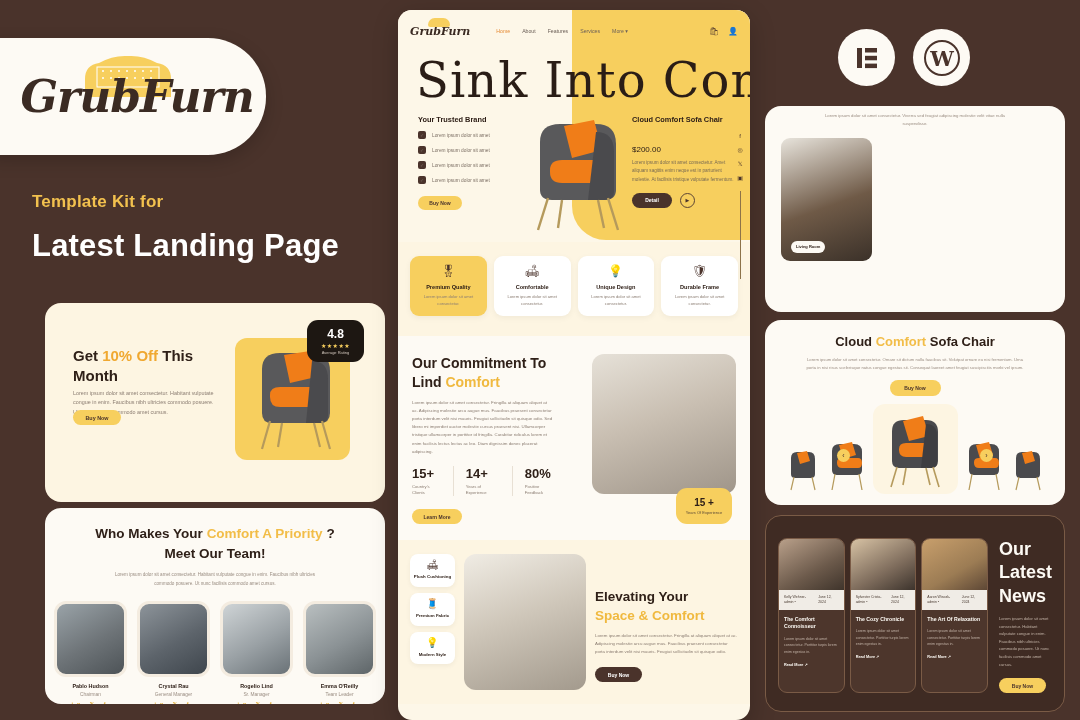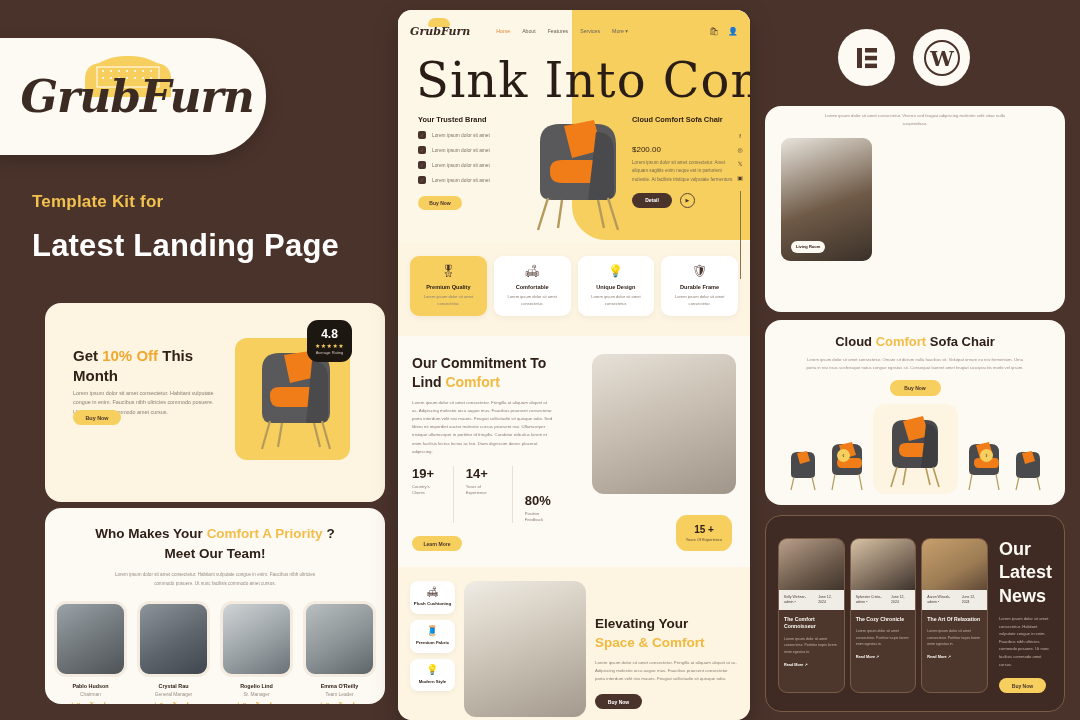--- a/index.html
+++ b/index.html
@@ -51,21 +51,21 @@
   .promo .btn{
     position:absolute; left:28px; top:107px; width:48px; height:15px;
     background:#f7cf5e; border-radius:8px; color:#4a332b;
     font-size:5.4px; font-weight:bold; display:flex;align-items:center;justify-content:center;
   }
   .promo-yellow{
     position:absolute; left:190px; top:35px; width:115px; height:122px;
     background:#f7cf5e; border-radius:12px;
   }
   .rate-badge{
-    position:absolute; left:307px; top:320px; width:45px; height:42px;
+    position:absolute; left:307px; top:320px; width:57px; height:42px;
     background:#1d1712; border-radius:11px; color:#fff;
     display:flex; flex-direction:column; align-items:center; justify-content:center; gap:1px;
     z-index:6;
   }
   .rate-badge .num{ font-size:12px; font-weight:bold; }
   .rate-badge .stars{ font-size:6px; color:#f7cf5e; letter-spacing:.4px;}
   .rate-badge .cap{ font-size:4px; color:#cfc4ba; }
 
   
   .team{
@@ -136,21 +136,21 @@
   .fcard .ic{ font-size:12px; color:#4a332b; line-height:1;}
   .fcard .t{ font-size:5.6px; font-weight:bold; color:#2f2018; margin-top:7px;}
   .fcard .d{ font-size:4.1px; color:#8b7d72; margin-top:4px; line-height:1.6;}
 
   .commit{ background:#fdfaf4; padding:18px 14px 16px; display:flex; gap:12px; position:relative;}
   .commit h3{ font-size:14px; font-weight:bold; color:#2f2018; line-height:1.35;}
   .commit h3 .hl{ color:#f0b93f; }
   .commit p{ font-size:4.4px; color:#8b7d72; line-height:1.85; margin-top:7px; width:142px;}
   .stats{ display:flex; margin-top:10px;}
   .stat{ padding-right:12px; margin-right:12px; border-right:1px solid #e8e0d4;}
-  .stat:last-child{ border:none;margin-top:27px; }
+  .stat:last-child{ border:none; }
   .stat .n{ font-size:13px; font-weight:bold; color:#2f2018;}
   .stat .l{ font-size:4.2px; color:#8b7d72; margin-top:3px; line-height:1.5;}
   .commit .btn{ margin-top:13px; width:50px;height:15px;background:#f7cf5e;border-radius:8px;
     font-size:5px;font-weight:bold;color:#4a332b;display:flex;align-items:center;justify-content:center;}
   .fam{ width:152px; height:140px; border-radius:12px; background:#cdbfae; overflow:hidden; position:relative;}
   .exp-badge{ position:absolute; right:18px; bottom:16px; width:56px;height:36px;
     background:#f7cf5e; border-radius:11px; display:flex;flex-direction:column;
     align-items:center;justify-content:center;}
   .exp-badge .n{ font-size:10px;font-weight:bold;color:#2f2018;}
   .exp-badge .l{ font-size:4px;color:#5b4a37;margin-top:2px;}
@@ -417,21 +417,21 @@
 
     <div class="commit">
       <div>
         <h3>
           <span>Our Commitment To</span><br>
           <span>Lind </span><span class="hl">Comfort</span>
         </h3>
         <p>Lorem ipsum dolor sit amet consectetur. Fringilla at aliquam aliquet at ac. Adipiscing molestie arcu augue mus. Faucibus praesent consectetur porta interdum velit nisi mauris. Feugiat sollicitudin sit quisque odio. Sed libero mi imperdiet auctor molestie cursus praesent nisi. Ullamcorper tristique ullamcorper in porttitor id fringilla. Curabitur ridiculus lorem et enim facilisis lectus lectus ac leo. Diam dignissim donec placerat adipiscing.</p>
         <div class="stats">
           <div class="stat">
-            <div class="n">19+</div>
+            <div class="n">15+</div>
             <div class="l">Country's Clients</div>
           </div>
           <div class="stat">
             <div class="n">14+</div>
             <div class="l">Years of Experience</div>
           </div>
           <div class="stat">
             <div class="n">80%</div>
             <div class="l">Positive Feedback</div>
           </div>

